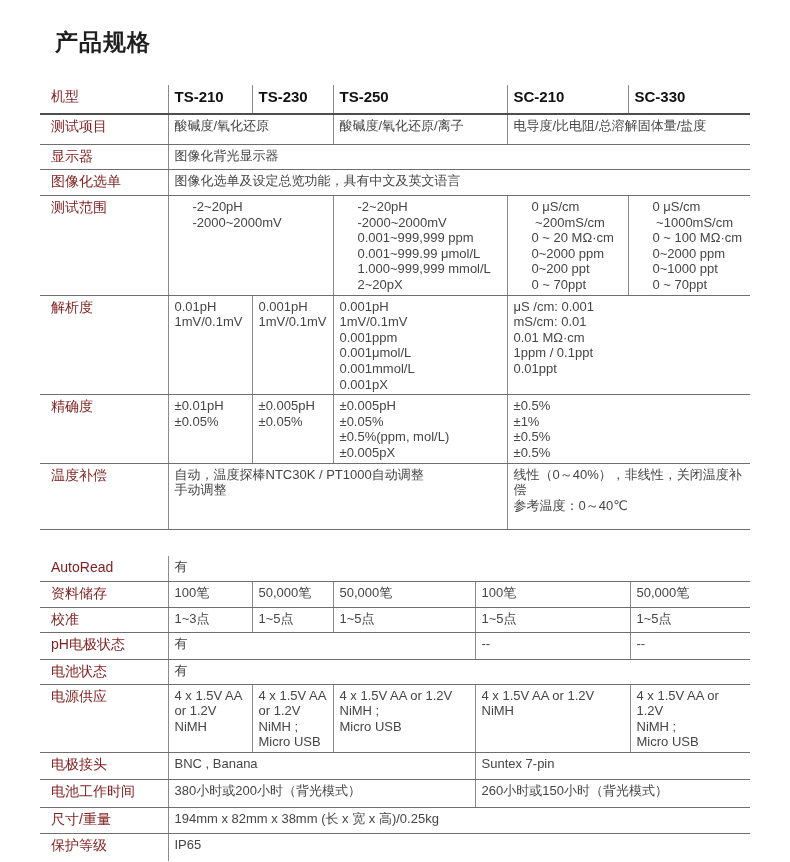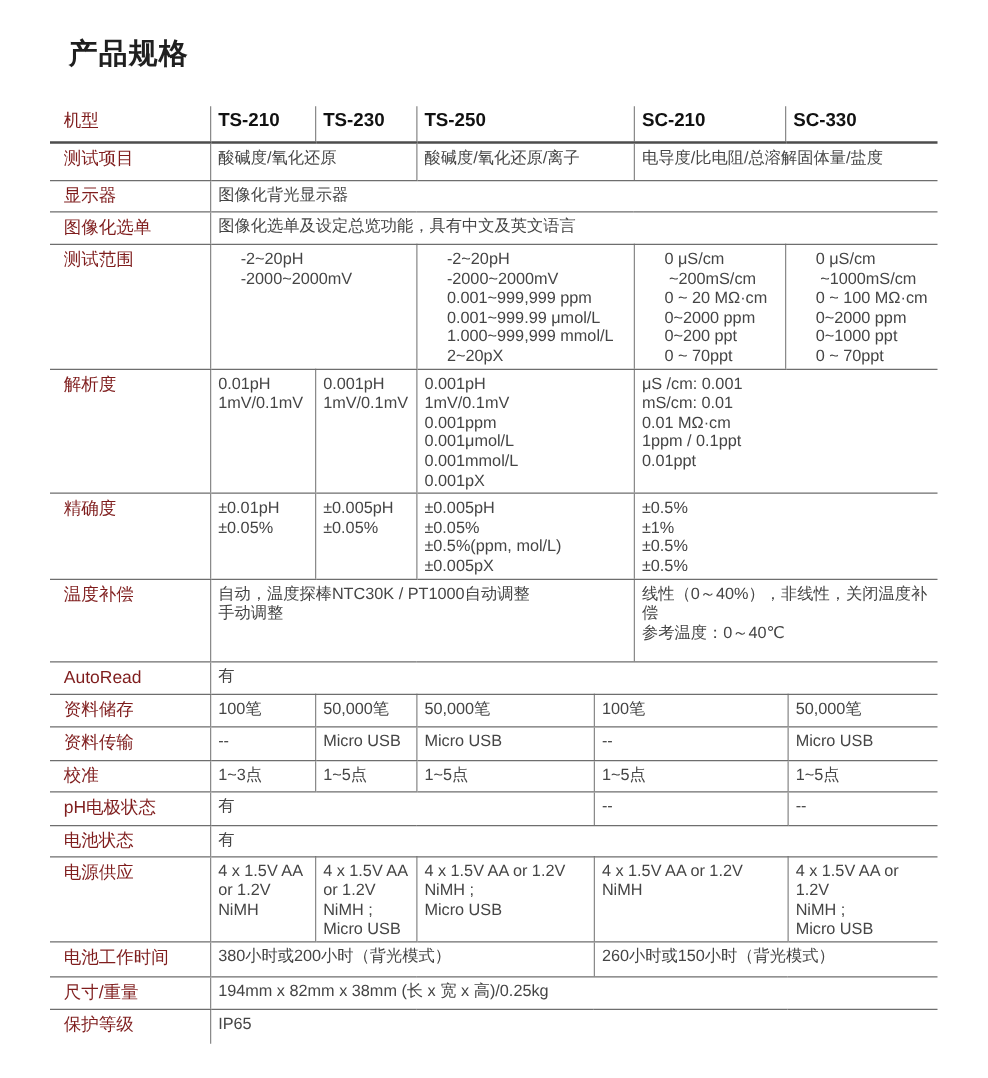--- a/index.html
+++ b/index.html
@@ -8,21 +8,21 @@
     font-family:"Liberation Sans","DejaVu Sans",sans-serif;
     color:#454545;
   }
   .page-title {
     margin:27px 0 0 55px;
     font-size:23px; font-weight:bold; color:#1f1f1f;
     letter-spacing:1px;
   }
   table.spec {
     border-collapse:collapse; table-layout:fixed;
-    margin-left:40px; width:710px;
+    margin-left:40px; width:710px;margin-top:26px;
   }
   table.spec.top { margin-top:27px; }
   table.spec td {
     vertical-align:top;
     padding:3px 5px 2px 6px;
     font-size:13px; line-height:1.2;
     color:#454545;
     white-space:pre-line;
     border-bottom:1.5px solid #6e6e6e;
     overflow:hidden;
@@ -164,28 +164,20 @@
     <td class="v" colspan="5">有</td>
   </tr>
   <tr class="r-store">
     <td class="lbl">资料储存</td>
     <td class="v">100笔</td>
     <td class="v">50,000笔</td>
     <td class="v">50,000笔</td>
     <td class="v">100笔</td>
     <td class="v">50,000笔</td>
   </tr>
-  <tr class="r-trans">
-    <td class="lbl">资料传输</td>
-    <td class="v">--</td>
-    <td class="v">Micro USB</td>
-    <td class="v">Micro USB</td>
-    <td class="v">--</td>
-    <td class="v">Micro USB</td>
-  </tr>
   <tr class="r-cal">
     <td class="lbl">校准</td>
     <td class="v">1~3点</td>
     <td class="v">1~5点</td>
     <td class="v">1~5点</td>
     <td class="v">1~5点</td>
     <td class="v">1~5点</td>
   </tr>
   <tr class="r-ph">
     <td class="lbl">pH电极状态</td>
@@ -208,20 +200,25 @@
 Micro USB</td>
     <td class="v">4 x 1.5V AA or 1.2V
 NiMH ;
 Micro USB</td>
     <td class="v">4 x 1.5V AA or 1.2V
 NiMH</td>
     <td class="v">4 x 1.5V AA or 1.2V
 NiMH ;
 Micro USB</td>
   </tr>
+  <tr class="r-conn">
+    <td class="lbl">电极接头</td>
+    <td class="v" colspan="3">BNC , Banana</td>
+    <td class="v" colspan="2">Suntex 7-pin</td>
+  </tr>
   <tr class="r-life">
     <td class="lbl">电池工作时间</td>
     <td class="v" colspan="3">380小时或200小时（背光模式）</td>
     <td class="v" colspan="2">260小时或150小时（背光模式）</td>
   </tr>
   <tr class="r-dim">
     <td class="lbl">尺寸/重量</td>
     <td class="v" colspan="5">194mm x 82mm x 38mm (长 x 宽 x 高)/0.25kg</td>
   </tr>
   <tr class="r-prot">

